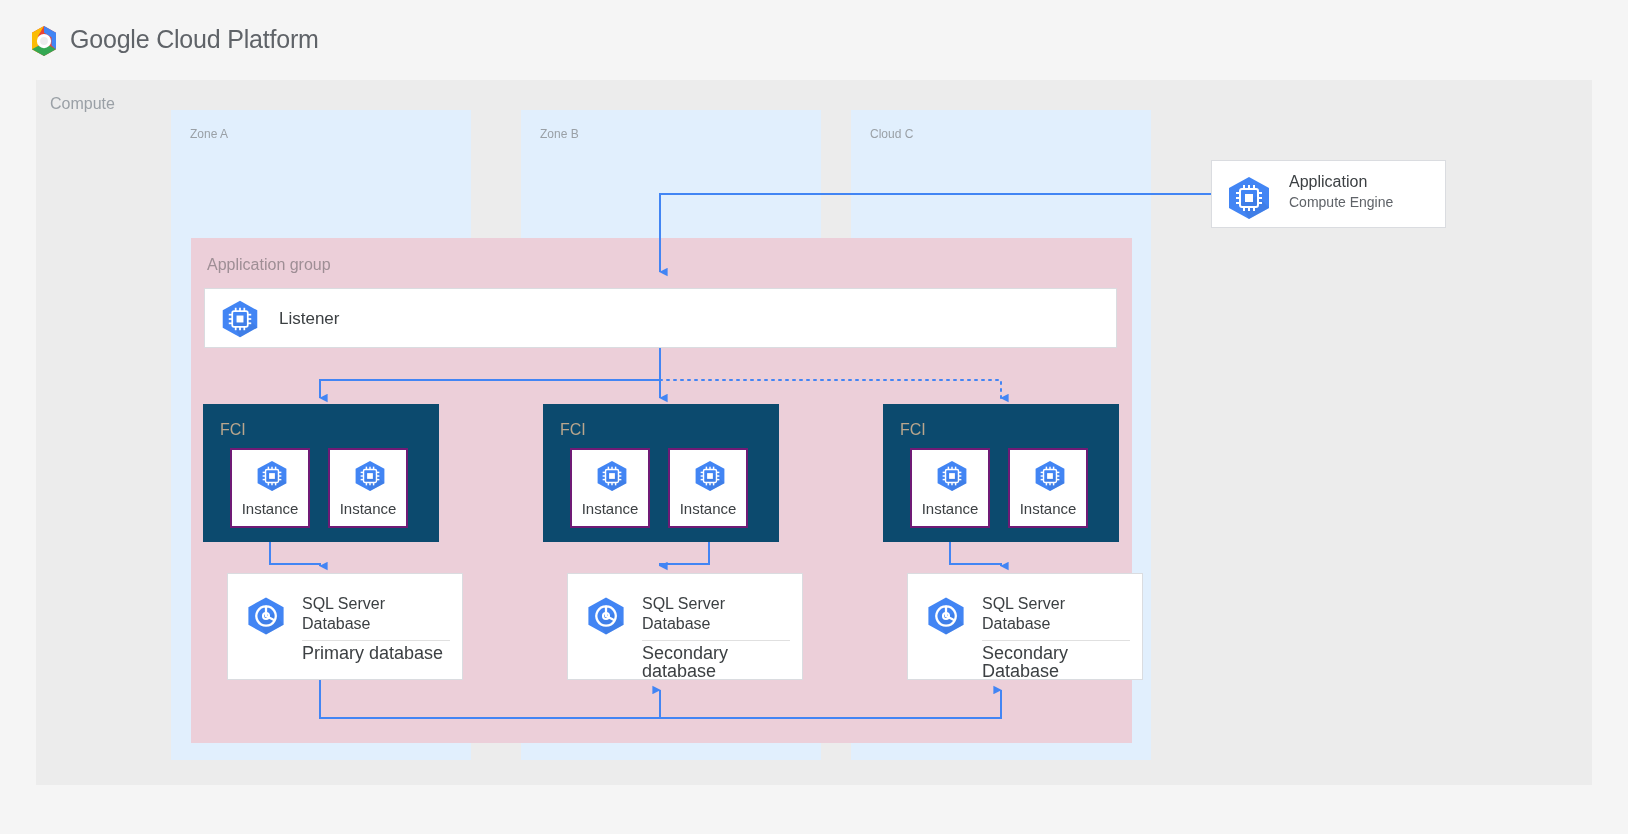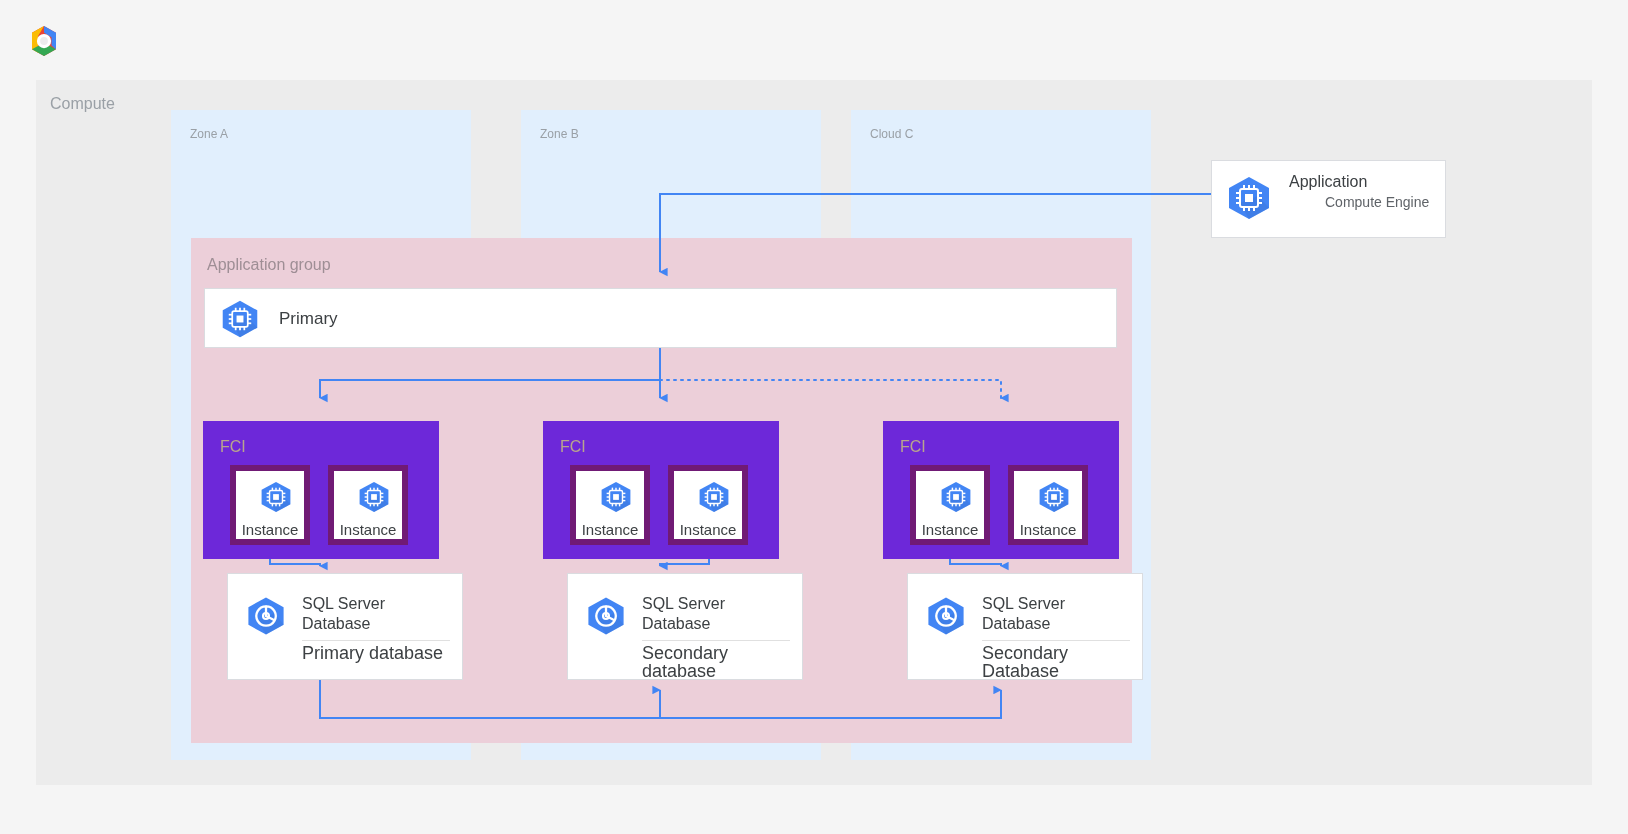--- a/index.html
+++ b/index.html
@@ -98,56 +98,56 @@
   }
   #listener .icon { position: absolute; left: 13px; top: 11px; }
   #listener .title {
     position: absolute; left: 74px; top: 20px;
     font-size: 17px; color: #3c4043;
   }
 
   
   #application {
     left: 1211px; top: 160px;
-    width: 235px; height: 78px;
+    width: 235px; height: 68px;
   }
   #application .icon { position: absolute; left: 12px; top: 15px; }
   #application .title {
     position: absolute; left: 77px; top: 12px;
     font-size: 16px; color: #3c4043;
   }
   #application .subtitle {
     position: absolute; left: 77px; top: 33px;
-    font-size: 14px; color: #5f6368; margin-left: 36px;
+    font-size: 14px; color: #5f6368;
   }
 
   
   .fci {
     position: absolute;
-    top: 421px;
+    top: 404px;
     width: 236px;
     height: 138px;
-    background: #6d28d9;
+    background: #0c4a6e;
   }
   .fci-label {
     position: absolute;
     left: 17px; top: 17px;
     font-size: 16px;
     color: #b9a68d;
   }
   #fci-a { left: 203px; }
   #fci-b { left: 543px; }
   #fci-c { left: 883px; }
 
   .instance {
     position: absolute;
     top: 44px;
     width: 80px; height: 80px;
     background: #ffffff;
-    border: 6px solid #701a75;
+    border: 2px solid #701a75;
     box-sizing: border-box;
   }
   .instance.left  { left: 27px; }
   .instance.right { left: 125px; }
   .instance .icon { position: absolute; left: 22px; top: 10px; }
   .instance .label {
     position: absolute;
     left: 0; right: 0; top: 50px;
     text-align: center;
     font-size: 15px;
@@ -200,20 +200,21 @@
 
   <div id="header">
     <svg id="gcp-logo" viewBox="0 0 48 48">
       <path d="M24 4 L40 13 L40 35 L24 44 L8 35 L8 13 Z" fill="#ea4335"></path>
       <path d="M24 4 L8 13 L8 35 L16 39.5 L16 17.5 Z" fill="#fbbc05"></path>
       <path d="M8 35 L24 44 L40 35 L32 30.5 L16 30.5 Z" fill="#34a853"></path>
       <path d="M40 13 L24 4 L24 13 L34 19 L34 30 L40 35 Z" fill="#4285f4"></path>
       <circle cx="24" cy="24" r="9.5" fill="#ffffff"></circle>
       <circle cx="24" cy="24" r="5.2" fill="#5f6368" opacity="0.12"></circle>
     </svg>
+    <div id="gcp-wordmark">Google Cloud Platform</div>
   </div>
 
   <div id="region"></div>
   <div id="region-label">Compute</div>
 
   <div class="zone" id="zone-a">
     <div class="zone-label">Zone A</div>
   </div>
   <div class="zone" id="zone-b">
     <div class="zone-label">Zone B</div>
@@ -294,21 +295,21 @@
           <line x1="25" y1="31" x2="25" y2="35"></line>
           <line x1="30" y1="31" x2="30" y2="35"></line>
         <line x1="12" y1="17" x2="16" y2="17"></line>
           <line x1="12" y1="22" x2="16" y2="22"></line>
           <line x1="12" y1="27" x2="16" y2="27"></line>
         <line x1="34" y1="17" x2="38" y2="17"></line>
           <line x1="34" y1="22" x2="38" y2="22"></line>
           <line x1="34" y1="27" x2="38" y2="27"></line>
       </g>
     </svg>
-    <div class="title">Primary</div>
+    <div class="title">Listener</div>
   </div>
 
   <div class="fci" id="fci-a">
     <div class="fci-label">FCI</div>
     <div class="instance left">
       <svg class="icon" width="36" height="32" viewBox="0 0 50 44">
         <path d="M25 1 L45 12 L45 32 L25 43 L5 32 L5 12 Z" fill="#4285f4"></path>
         <path d="M45 32 L25 43 L16 27 L34 20 Z" fill="#3b75d6" opacity="0.45"></path>
         <rect x="16" y="13" width="18" height="18" rx="2" fill="none" stroke="#ffffff" stroke-width="2"></rect>
         <rect x="21" y="18" width="8" height="8" fill="#ffffff"></rect>

